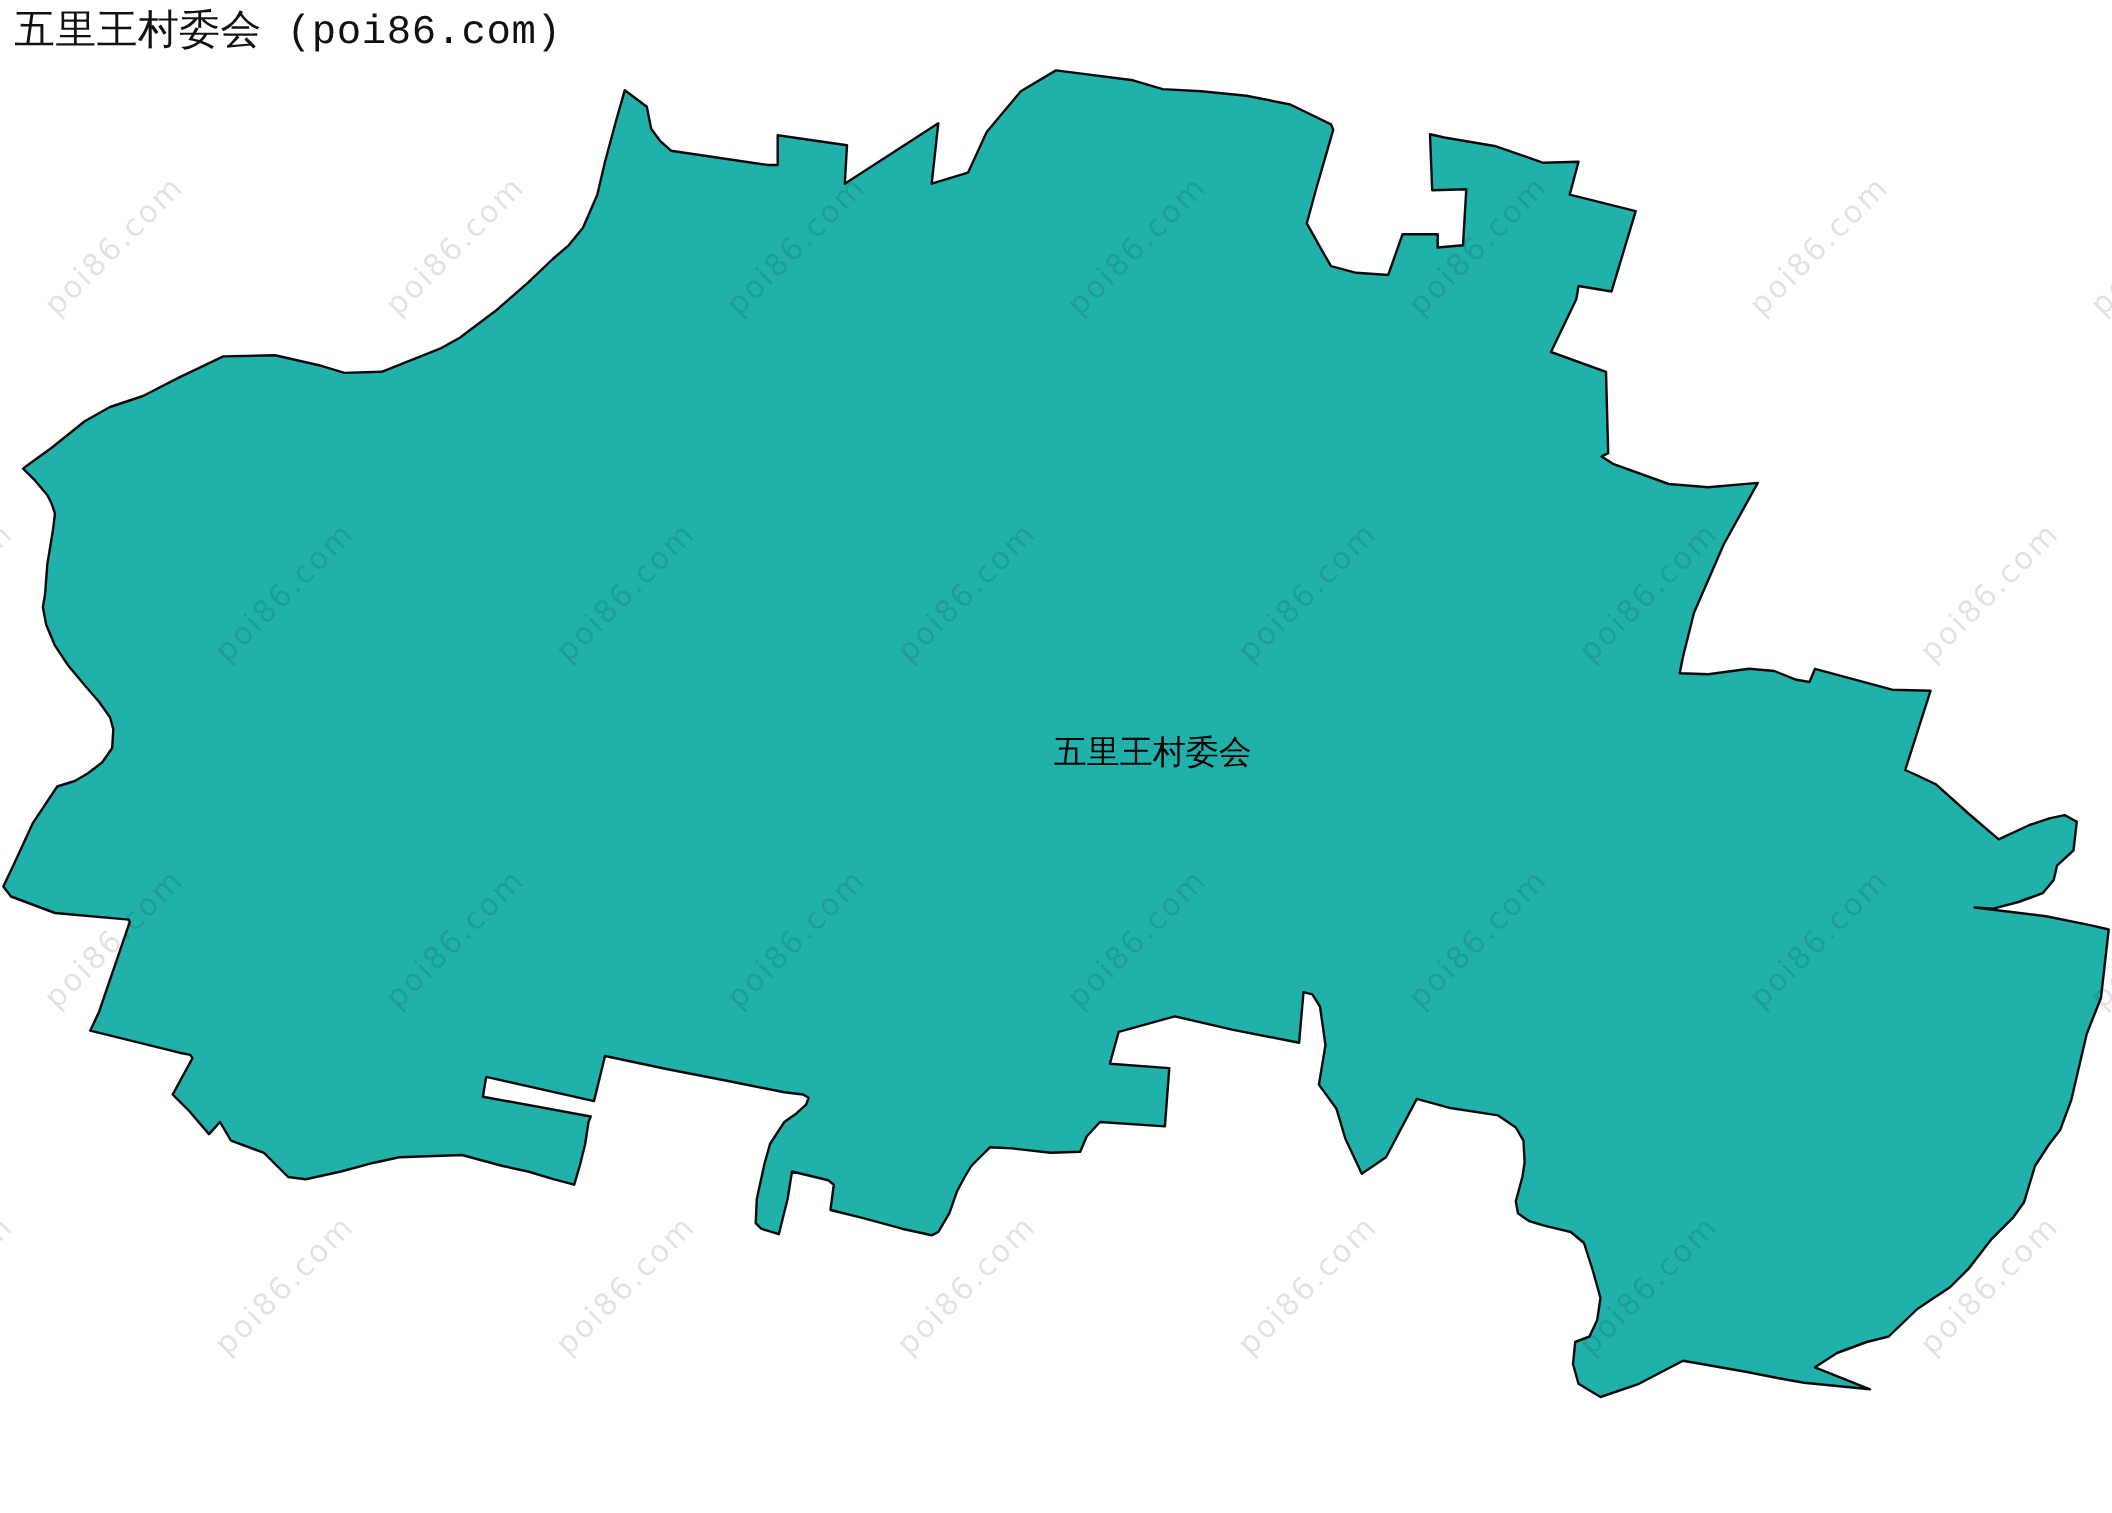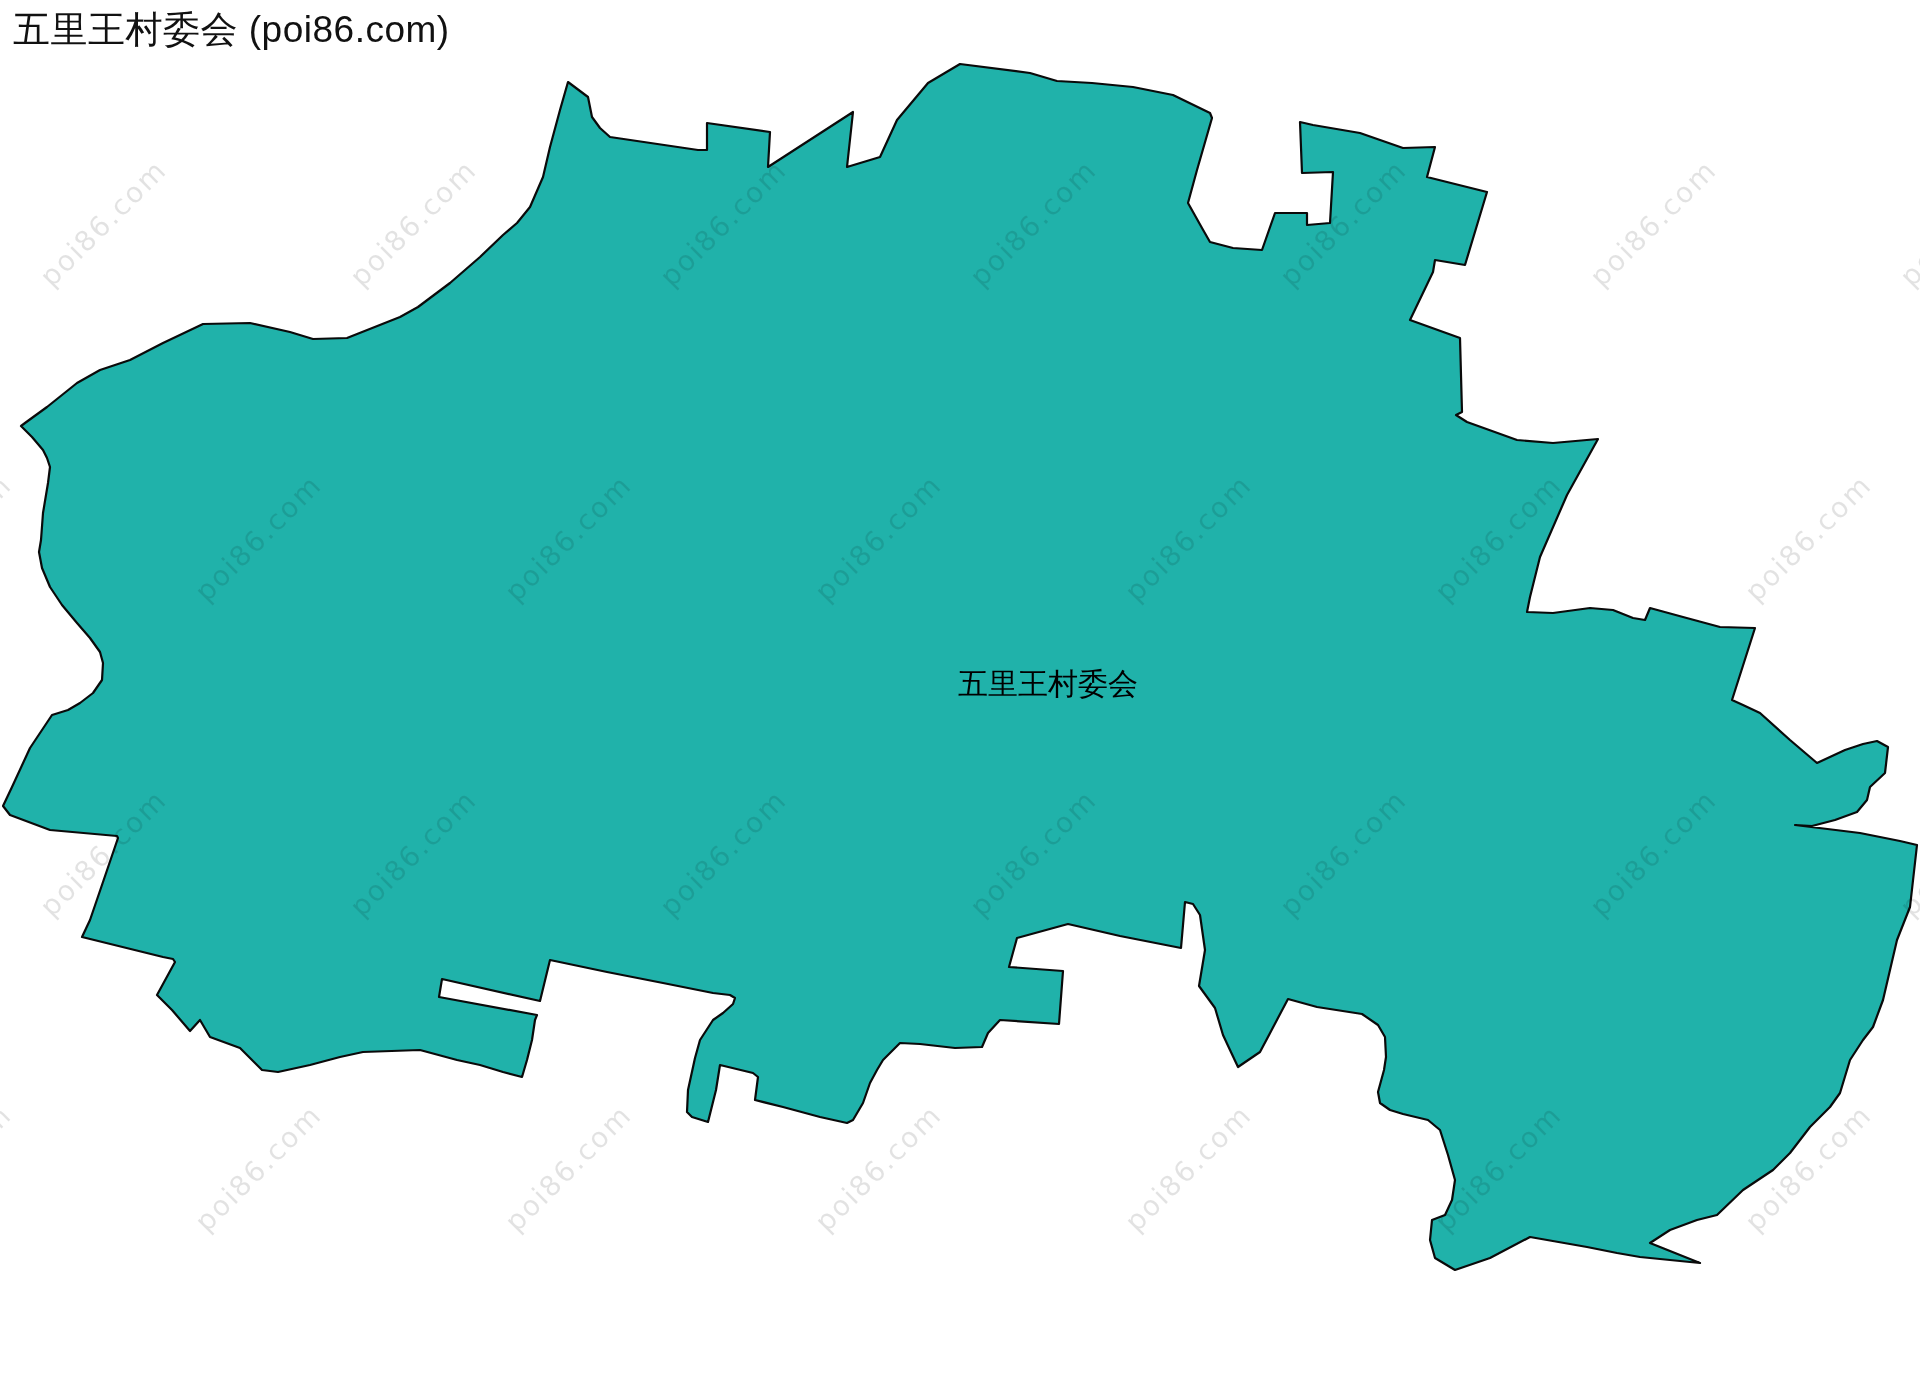--- a/index.html
+++ b/index.html
@@ -27,21 +27,21 @@
   }
   .map-title {
     position: absolute;
     left: 13px;
     top: 8px;
     font-size: 37px;
     line-height: 1.2;
     color: #111111;
     letter-spacing: 0.5px;
     white-space: nowrap;
-    font-family: Liberation Sans, sans-serif;
+    font-family: Liberation Mono, monospace;
   }
   .region-outline {
     stroke-linejoin: round;
     stroke-linecap: round;
   }
   .region-label {
     font-size: 30px;
     font-family: "DejaVu Sans", "Liberation Sans", sans-serif;
   }
   .wm-text {

